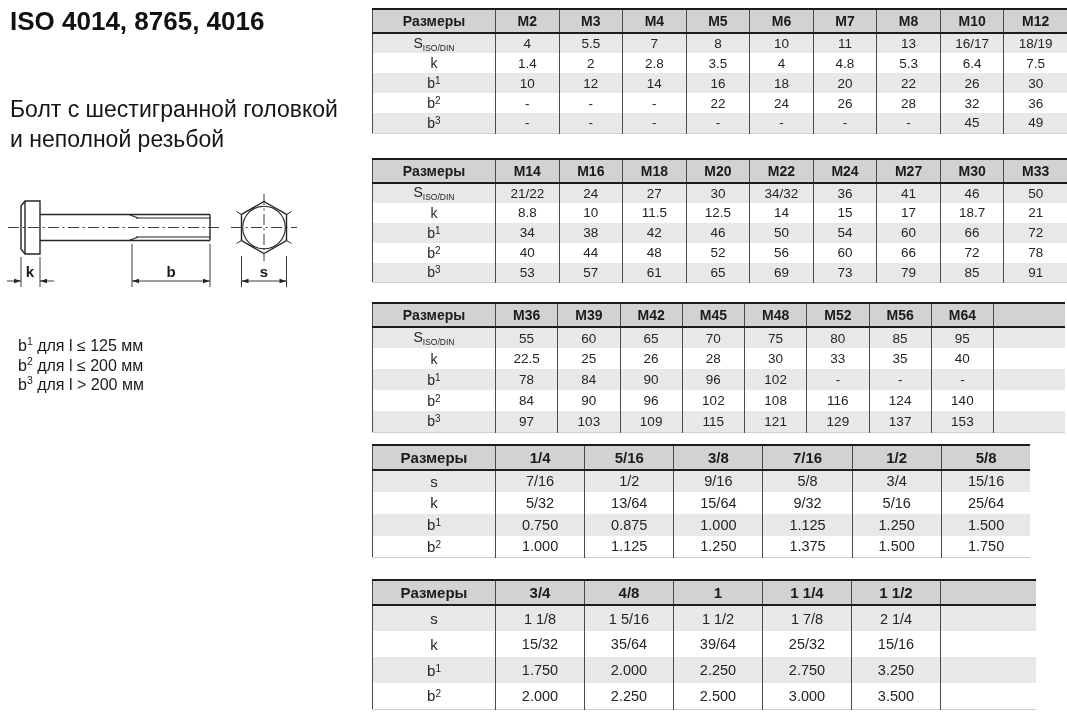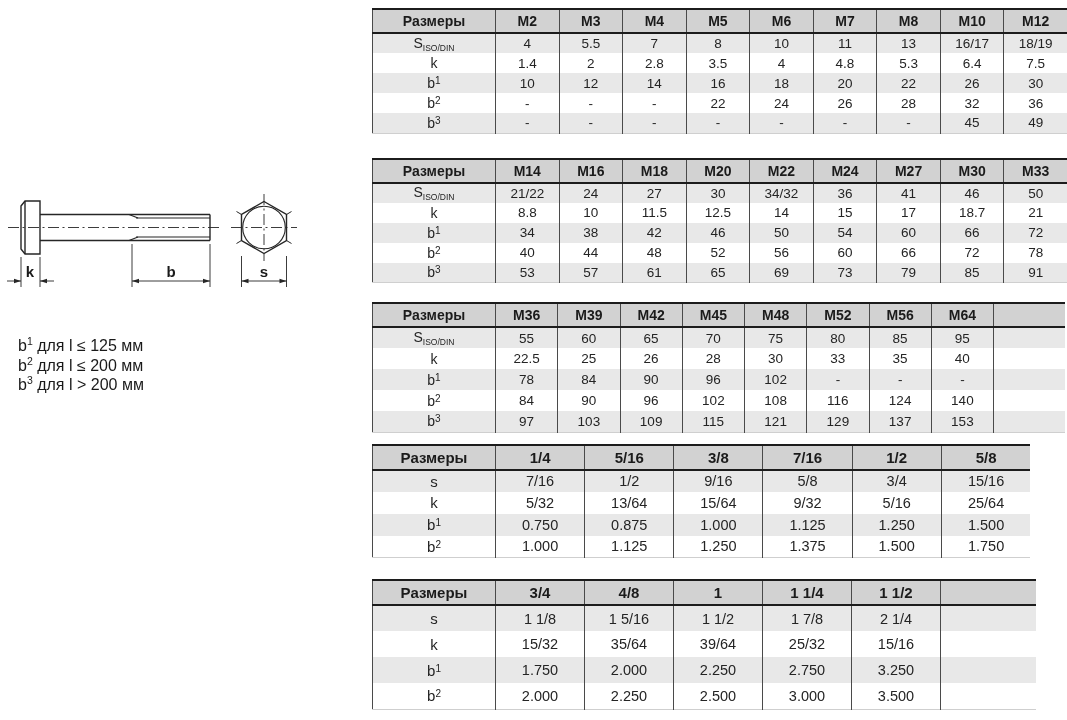--- a/index.html
+++ b/index.html
@@ -55,23 +55,26 @@
   
   #drawing text{font-family:"Liberation Sans",sans-serif;font-weight:700;
                 font-size:15px;fill:#1a1a1a;}
 </style>
 </head>
 <body>
 
 <div id="page">
 
   <div id="title">
+    <div>ISO 4014, 8765, 4016</div>
   </div>
 
   <div id="subtitle">
+    <div>Болт с шестигранной головкой</div>
+    <div>и неполной резьбой</div>
   </div>
 
   <svg id="drawing" width="320" height="126" viewBox="0 0 320 126">
     <g stroke="#262626" stroke-width="1.4" fill="none">
       <g>
         <polygon points="19,16 23,11 38,11 38,64 23,64 19,59"></polygon>
         <line x1="23" y1="11" x2="23" y2="64"></line>
       </g>
       <g>
         <line x1="38" y1="24.5" x2="208" y2="24.5"></line>

